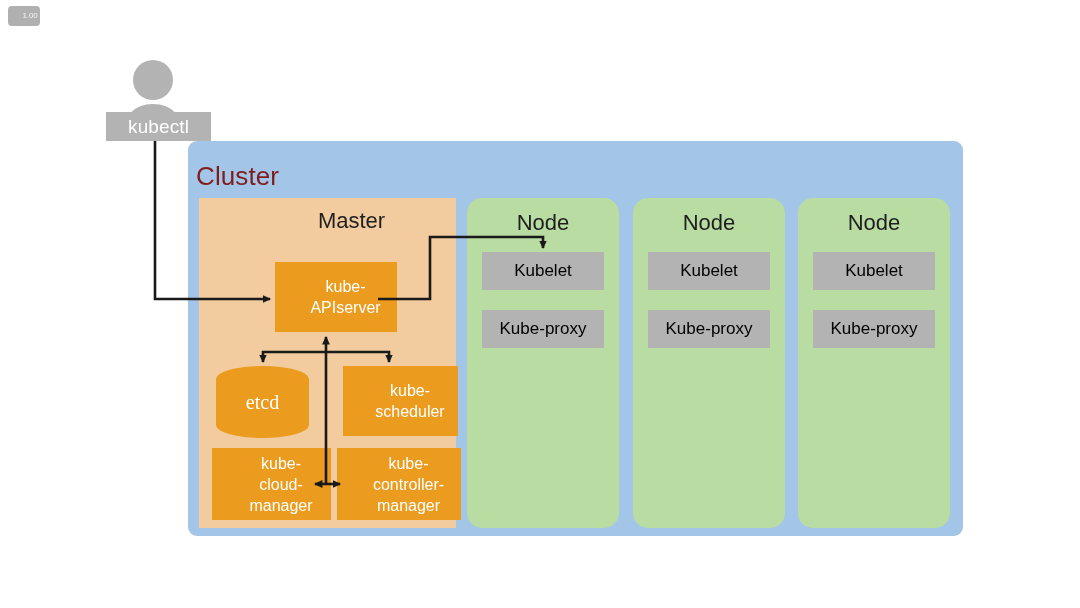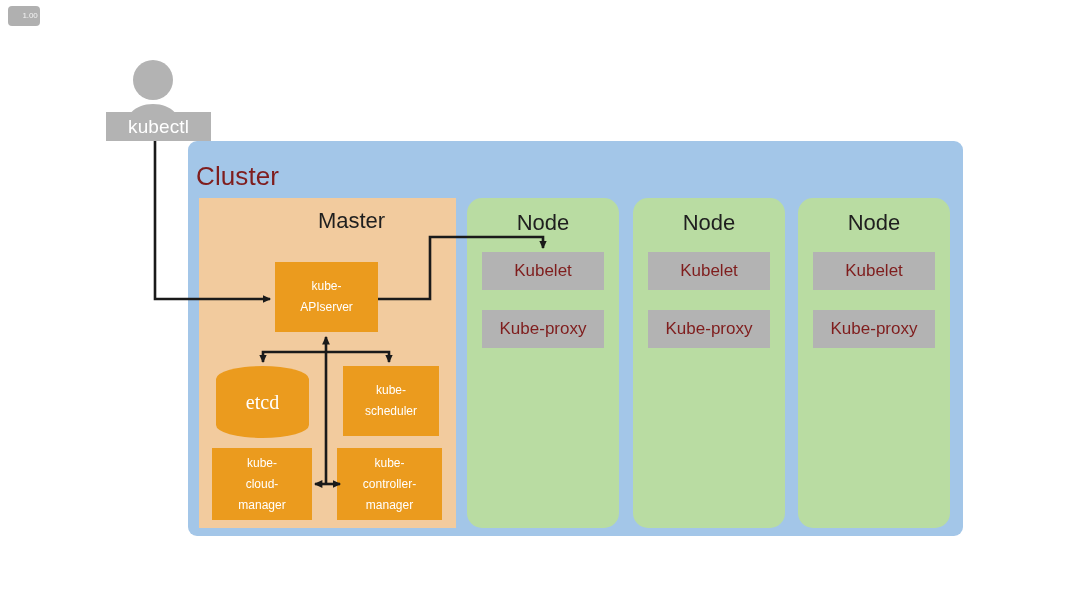--- a/index.html
+++ b/index.html
@@ -105,23 +105,24 @@
 
   
   .obox {
     position: absolute;
     background: #eb9b1e;
     color: #ffffff;
     display: flex;
     align-items: center;
     justify-content: center;
     text-align: center;
-    font-size: 12px;
+    font-size: 16px;
     line-height: 21px;
     white-space: pre-line;
+    padding-left: 19px;
   }
   .apiserver { left: 275px; top: 262px; width: 103px; height: 70px; }
   .scheduler { left: 343px; top: 366px; width: 96px;  height: 70px; }
   .cloudmgr  { left: 212px; top: 448px; width: 100px; height: 72px; }
   .ctrlmgr   { left: 337px; top: 448px; width: 105px; height: 72px; }
 
   
   .etcd {
     position: absolute;
     left: 216px;
@@ -158,21 +159,21 @@
     text-align: center;
     font-size: 22px;
     color: #1f1f1f;
   }
   .gbox {
     position: absolute;
     left: 15px;
     width: 122px;
     height: 38px;
     background: #b3b3b3;
-    color: #7f1d1d;
+    color: #000000;
     display: flex;
     align-items: center;
     justify-content: center;
     font-size: 17px;
   }
   .gbox.kubelet { top: 54px; }
   .gbox.kproxy  { top: 112px; }
 
   
   .wires {

